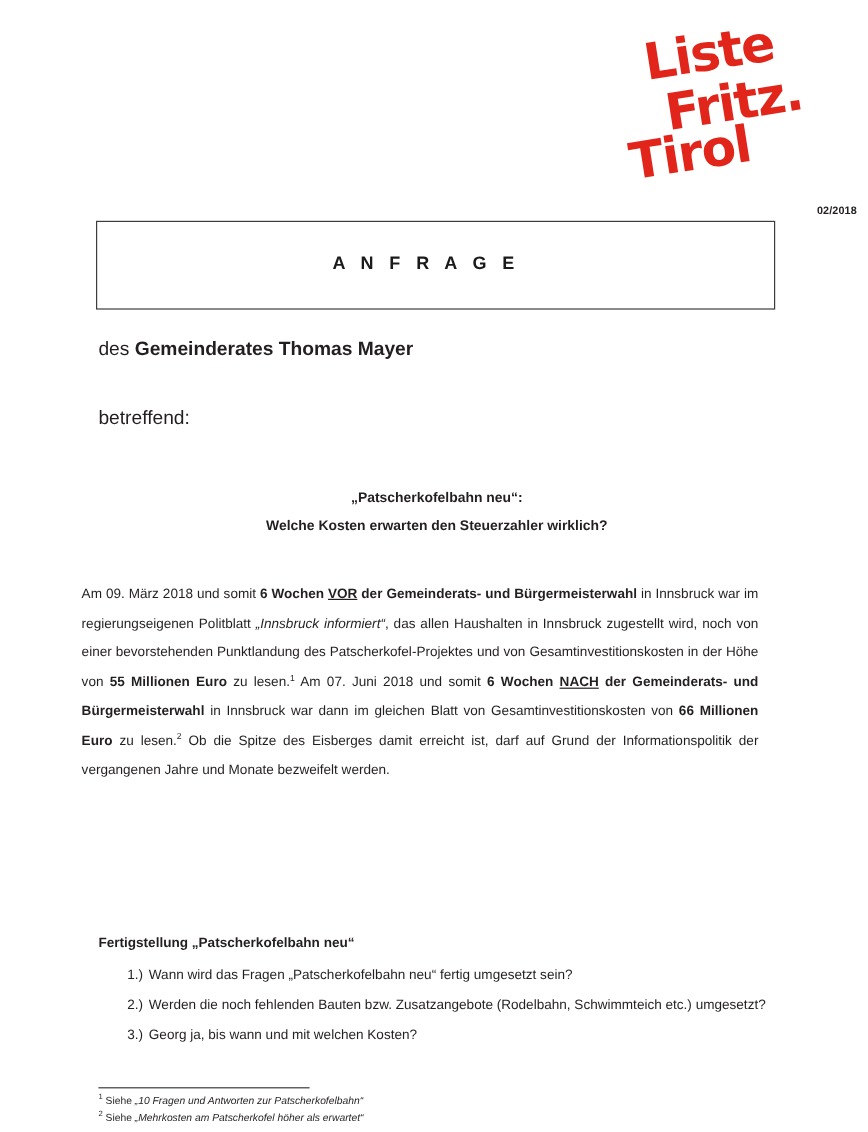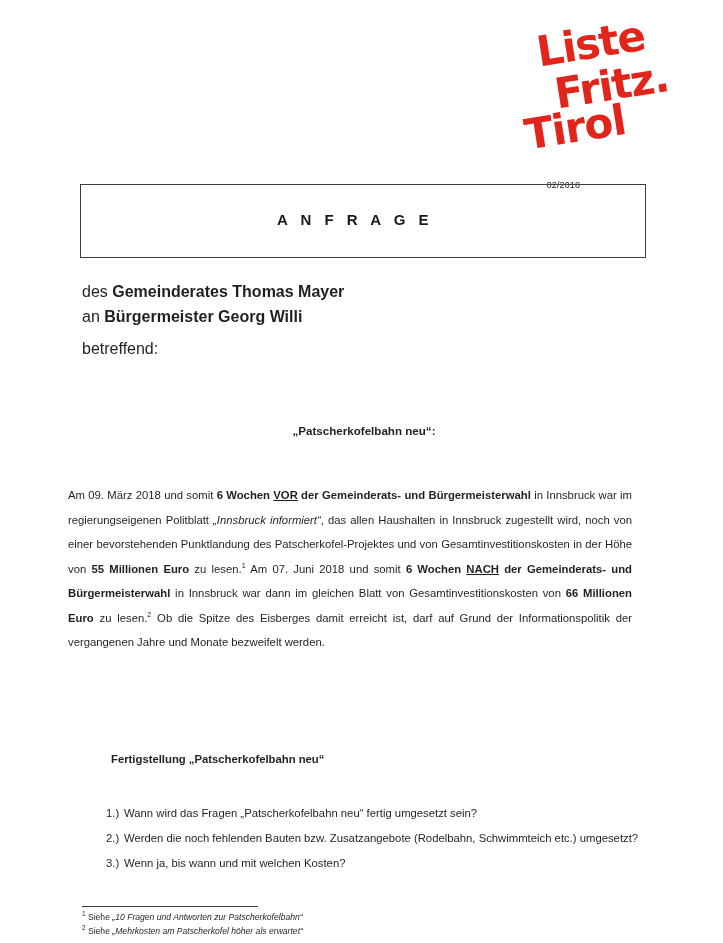--- a/index.html
+++ b/index.html
@@ -40,25 +40,25 @@
     white-space: nowrap;
   }
   #logo-line-1 { left: 18px;  top: 10px; }
   #logo-line-2 { left: 36px;  top: 52px; }
   #logo-line-3 { left: 6px;   top: 93px; }
 
   
   #issue-number {
     position: absolute;
     left: 0;
-    top: 180px;
-    width: 580px;
+    top: 170px;
+    width: 714px;
     text-align: right;
     font-size: 9px;
-    font-weight: normal;
+    font-weight: bold;
     color: #231f20;
     letter-spacing: 0.1px;
   }
 
   
   #anfrage-box {
     position: absolute;
     left: 80px;
     top: 184px;
     width: 566px;
@@ -98,21 +98,21 @@
 
   
   .headline {
     position: absolute;
     left: 82px;
     width: 564px;
     text-align: center;
     font-weight: bold;
     font-size: 11.6px;
   }
-  #headline-1 { top: 424px; }
+  #headline-1 { top: 408px; }
   #headline-2 { top: 432px; }
 
   
   #main-paragraph {
     top: 483px;
     text-align: justify;
     text-justify: inter-word;
   }
   sup {
     font-size: 7.2px;
@@ -121,21 +121,21 @@
   }
 
   
   .subhead {
     position: absolute;
     left: 82px;
     font-weight: bold;
     font-size: 11.3px;
   }
   #subhead-1 { top: 703px; }
-  #subhead-2 { top: 753px; margin-left: 29px; }
+  #subhead-2 { top: 780px; }
 
   
   #question-list {
     position: absolute;
     left: 82px;
     top: 801px;
     width: 564px;
     font-size: 11.3px;
   }
   .q-row {
@@ -185,43 +185,41 @@
 
   <div id="issue-number">02/2018</div>
 
   <div id="anfrage-box">
     <div id="anfrage-title">A N F R A G E</div>
   </div>
 
   <div class="addr-line" id="addr-1">
     <span>des </span><span class="bold">Gemeinderates Thomas Mayer</span>
   </div>
-  <div class="addr-line" id="addr-2">
-    <span>an </span><span class="bold">Bürgermeister Georg Willi</span>
-  </div>
   <div class="addr-line" id="betreffend">betreffend:</div>
 
   <div class="headline" id="headline-1">„Patscherkofelbahn neu“:</div>
+  <div class="headline" id="headline-2">Welche Kosten erwarten den Steuerzahler wirklich?</div>
 
   <div class="doc-text" id="main-paragraph"><span>Am 09. März 2018 und somit </span><span class="bold">6 Wochen </span><span class="bold uline">VOR</span><span class="bold"> der Gemeinderats- und Bürgermeisterwahl</span><span> in Innsbruck war im regierungseigenen Politblatt </span><span class="italic">„Innsbruck informiert“</span><span>, das allen Haushalten in Innsbruck zugestellt wird, noch von einer bevorstehenden Punktlandung des Patscherkofel-Projektes und von Gesamtinvestitionskosten in der Höhe von </span><span class="bold">55 Millionen Euro</span><span> zu lesen.</span><sup>1</sup><span> Am 07. Juni 2018 und somit </span><span class="bold">6 Wochen </span><span class="bold uline">NACH</span><span class="bold"> der Gemeinderats- und Bürgermeisterwahl</span><span> in Innsbruck war dann im gleichen Blatt von Gesamtinvestitionskosten von </span><span class="bold">66 Millionen Euro</span><span> zu lesen.</span><sup>2</sup><span> Ob die Spitze des Eisberges damit erreicht ist, darf auf Grund der Informationspolitik der vergangenen Jahre und Monate bezweifelt werden.</span></div>
 
   <div class="subhead" id="subhead-2">Fertigstellung „Patscherkofelbahn neu“</div>
 
   <div id="question-list">
     <div class="q-row">
       <div class="q-num">1.)</div>
       <div class="q-text">Wann wird das Fragen „Patscherkofelbahn neu“ fertig umgesetzt sein?</div>
     </div>
     <div class="q-row">
       <div class="q-num">2.)</div>
       <div class="q-text">Werden die noch fehlenden Bauten bzw. Zusatzangebote (Rodelbahn, Schwimmteich etc.) umgesetzt?</div>
     </div>
     <div class="q-row">
       <div class="q-num">3.)</div>
-      <div class="q-text">Wenn ja, bis wann und mit welchen Kosten?</div>
+      <div class="q-text">Georg ja, bis wann und mit welchen Kosten?</div>
     </div>
   </div>
 
   <div id="footnote-rule"></div>
   <div id="footnotes">
     <div class="fn-row"><sup>1</sup> <span>Siehe </span><span class="italic">„10 Fragen und Antworten zur Patscherkofelbahn“</span></div>
     <div class="fn-row"><sup>2</sup> <span>Siehe </span><span class="italic">„Mehrkosten am Patscherkofel höher als erwartet“</span></div>
   </div>
 
 </div>

